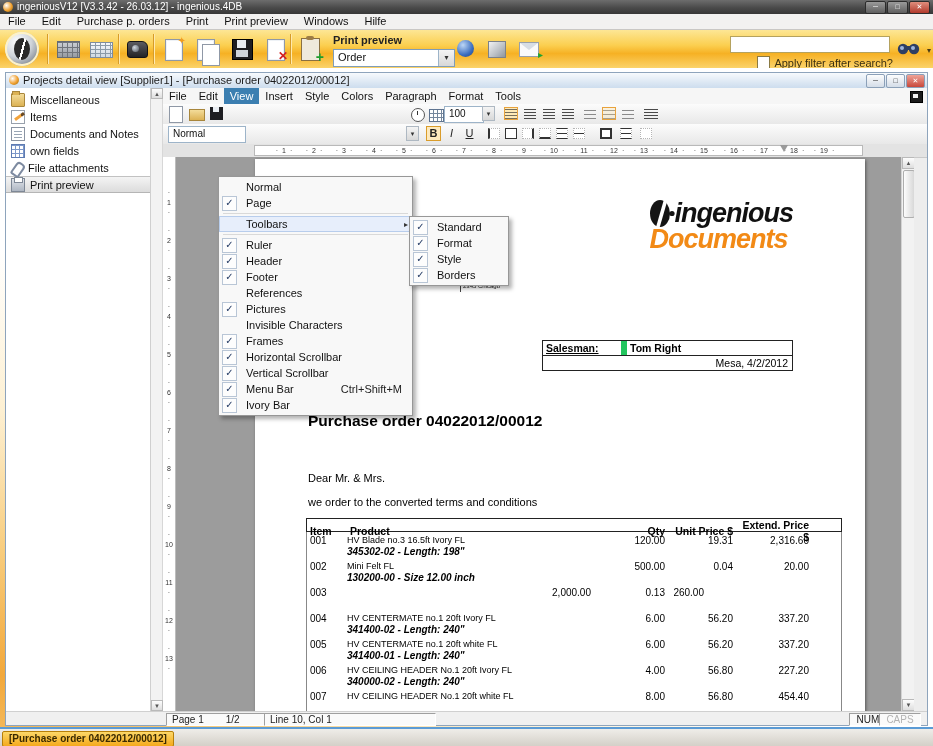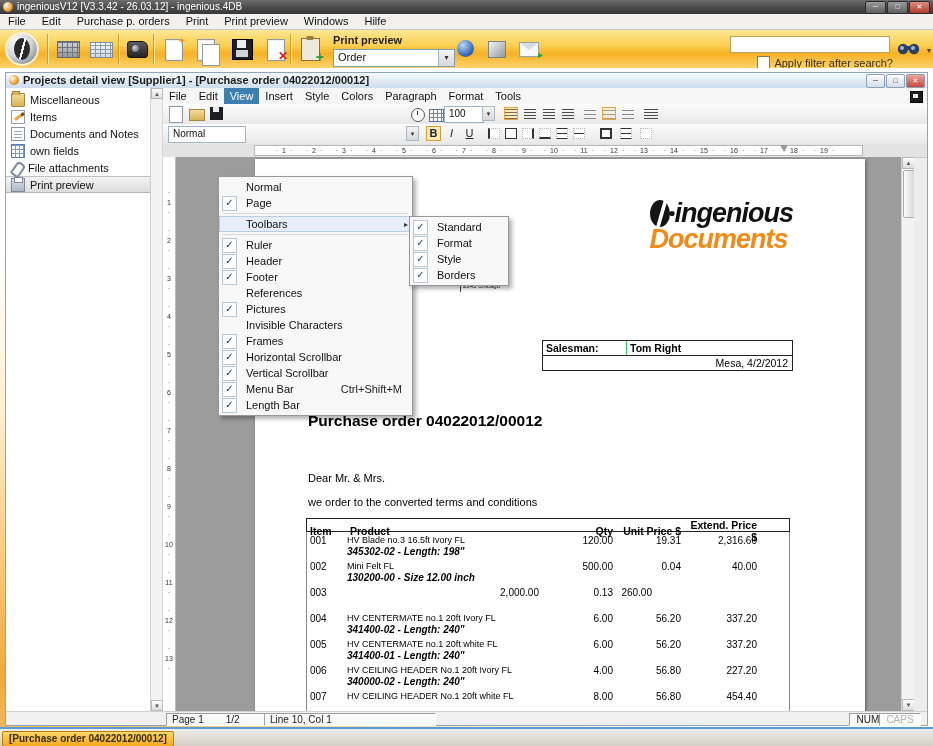--- a/index.html
+++ b/index.html
@@ -53,21 +53,21 @@
   .cb{width:11px;height:11px;background:#fff;border:1px solid #8a7a43;}
   .binocs{position:absolute;right:12px;top:10px;}
   .binoc-arrow{position:absolute;right:2px;top:16px;font-size:8px;color:#4a3c16;}
   
   .mdibg{left:0;top:68px;width:933px;height:660px;
      background:radial-gradient(130% 95% at 0% 92%,#f2a83b 0%,#f8cd7e 20%,#fdf0d2 42%,#ffffff 68%);}
   
   .child{left:5px;top:72px;width:921px;height:652px;border:1px solid #8ea4bc;background:#f0f0f0;}
   .ctitle{position:absolute;left:0;top:0;width:100%;height:15px;background:linear-gradient(#f7fafd,#d9e5f2 70%,#cdddee);border-bottom:1px solid #b5c6da;font-size:11px;color:#1c1c1c;line-height:15px;}
   .ctitle .cico{position:absolute;left:3px;top:2px;width:10px;height:10px;border-radius:50%;background:radial-gradient(circle at 35% 35%,#fff,#f0a030 55%,#8a6510);}
-  .ctitle .ctext{position:absolute;left:17px;top:0;white-space:nowrap;font-weight:bold;}
+  .ctitle .ctext{position:absolute;left:17px;top:0;white-space:nowrap;}
   .cbtns{position:absolute;right:2px;top:1px;display:flex;gap:1px;}
   .cbtn{width:17px;height:12px;background:linear-gradient(#fdfdfd,#d4dde8);border:1px solid #8ba0b8;border-radius:2px;font-size:7px;line-height:11px;text-align:center;color:#222;}
   .cbtn.close{background:linear-gradient(#efa498,#c8473a);color:#fff;}
   
   .sidebar{position:absolute;left:0;top:15px;width:145px;height:623px;background:#fff;border-right:1px solid #cfcfcf;padding-top:3px;box-sizing:border-box;}
   .snav{height:17px;display:flex;align-items:center;gap:5px;padding-left:5px;font-size:11px;color:#111;}
   .snav.selected{background:linear-gradient(#f4f4f4,#dcdcdc);border-top:1px solid #c2c2c2;border-bottom:1px solid #b5b5b5;height:15px;}
   .sic{width:12px;height:12px;position:relative;flex:0 0 12px;}
   .ic-folder{background:linear-gradient(#f3dc9a,#dcb254);border:1px solid #a8863c;border-radius:1px;}
   .ic-folder::before{content:"";position:absolute;left:0;top:-3px;width:6px;height:3px;background:#dcb254;border:1px solid #a8863c;border-bottom:none;}
@@ -127,27 +127,27 @@
   .vthumb{position:absolute;left:1px;top:13px;width:10px;height:46px;background:linear-gradient(90deg,#fdfdfd,#d8d8d8);border:1px solid #aeaeae;border-radius:2px;}
   .varrow{position:absolute;left:0;width:13px;height:12px;background:linear-gradient(#fdfdfd,#dedede);border:1px solid #b9b9b9;box-sizing:border-box;font-size:6px;text-align:center;line-height:11px;color:#555;}
   
   .page{position:absolute;left:92px;top:2px;width:610px;height:700px;background:#fff;box-shadow:1px 1px 3px rgba(0,0,0,.45);color:#000;}
   .logo{position:absolute;right:72px;top:40px;text-align:left;line-height:0.85;}
   .logo .l1{font-size:27px;font-weight:bold;font-style:italic;color:#111;letter-spacing:-1px;display:flex;align-items:center;}
   .logo .l2{font-size:27px;font-weight:bold;font-style:italic;color:#f28a16;letter-spacing:-1px;}
   .addr{position:absolute;left:205px;top:122px;font-size:6px;color:#222;border-left:1px solid #444;padding-left:2px;line-height:11px;}
   .salestable{position:absolute;left:287px;top:181px;width:251px;border:1px solid #222;font-size:10.5px;box-sizing:border-box;}
   .salesrow1{display:grid;grid-template-columns:84px 1fr;border-bottom:1px solid #222;font-weight:bold;}
-  .salesrow1 .c1{border-right:1px solid #22c55e;padding:1px 3px;}
+  .salesrow1 .c1{border-right:6px solid #22c55e;padding:1px 3px;text-decoration:underline;}
   .salesrow1 .c2{padding:1px 3px;}
   .salesrow2{text-align:right;padding:1px 4px;}
   .docheading{position:absolute;left:53px;top:253px;font-size:15.5px;font-weight:bold;}
   .salut{position:absolute;left:53px;top:313px;font-size:11px;}
   .intro{position:absolute;left:53px;top:337px;font-size:11px;}
-  .itable{position:absolute;left:51px;top:359px;width:484px;font-size:10px;}
+  .itable{position:absolute;left:51px;top:359px;width:536px;font-size:10px;}
   .ithead{display:grid;grid-template-columns:40px 1fr 74px 68px 105px;border:1px solid #222;font-weight:bold;font-size:10.5px;height:14px;align-items:center;box-sizing:border-box;}
   .ithead .h1{padding-left:3px;} .ithead .h2{padding-left:3px;}
   .hnum{text-align:right;} .h5{padding-right:32px;} .h3,.h4{padding-right:3px;}
   .itrows{border-left:1px solid #888;border-right:1px solid #888;}
   .trow{display:grid;grid-template-columns:40px 1fr 74px 68px 105px;min-height:26px;align-items:start;padding-top:3px;box-sizing:border-box;}
   .c-item{padding-left:3px;}
   .pname{font-size:9px;}
   .pdetail{font-size:10px;font-weight:bold;font-style:italic;margin-top:1px;}
   .pdetail:empty{display:none;}
   .c-num{text-align:right;padding-right:3px;}
@@ -466,21 +466,21 @@
                 </div>
 
                 <div class="trow">
                   <span class="c-item">002</span>
                   <span class="c-prod">
                     <span class="pname" style="display:block">Mini Felt FL</span>
                     <span class="pdetail" style="display:block">130200-00 - Size 12.00 inch</span>
                   </span>
                   <span class="c-num">500.00</span>
                   <span class="c-num">0.04</span>
-                  <span class="c-num c-ext">40.00</span>
+                  <span class="c-num c-ext">20.00</span>
                 </div>
 
                 <div class="trow">
                   <span class="c-item">003</span>
                   <span class="c-num">2,000.00</span>
                   <span class="c-num">0.13</span>
                   <span class="c-num c-ext">260.00</span>
                 </div>
 
                 <div class="trow">
@@ -638,21 +638,21 @@
 
         <div class="mitem">
           <span class="chk">✓</span>
           <span class="mlabel">Menu Bar</span>
           <span class="mshort">Ctrl+Shift+M</span>
           <span class="marrow"></span>
         </div>
 
         <div class="mitem">
           <span class="chk">✓</span>
-          <span class="mlabel">Length Bar</span>
+          <span class="mlabel">Ivory Bar</span>
           <span class="mshort"></span>
           <span class="marrow"></span>
         </div>
       </div>
 
     <div class="menu submenu">
 
         <div class="mitem">
           <span class="chk">✓</span>
           <span class="mlabel">Standard</span>

